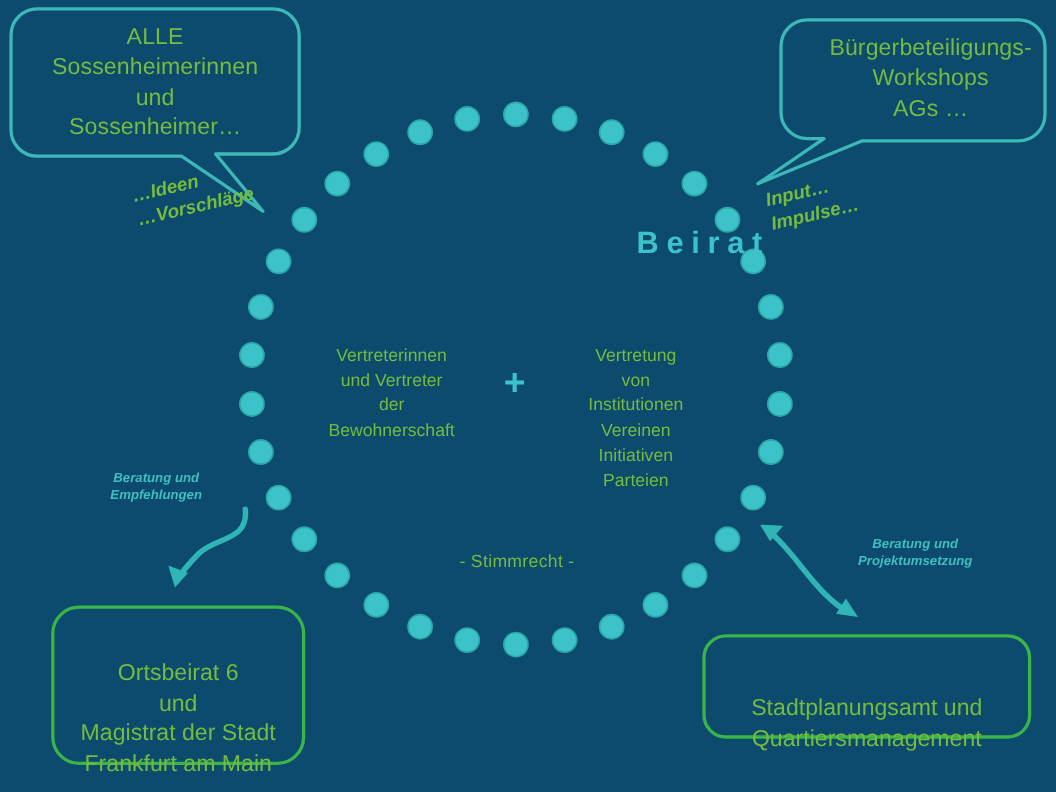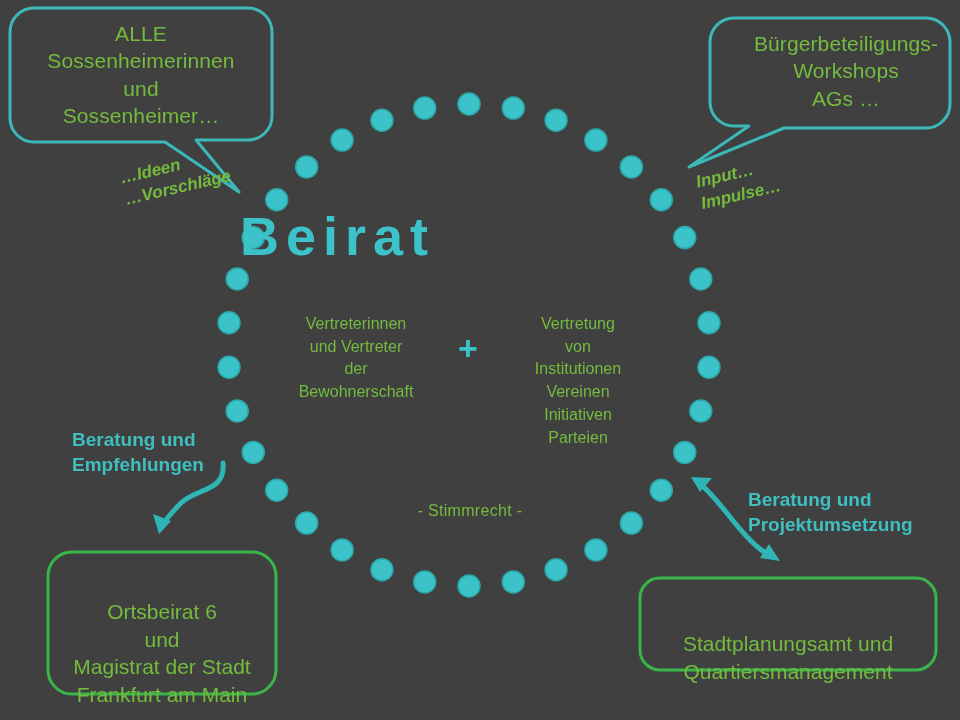--- a/index.html
+++ b/index.html
@@ -4,21 +4,21 @@
 <title>Beirat Diagram</title>
 <style>
   html,body{margin:0;padding:0;}
   body{
     background:#ffff00;
     font-family:"Liberation Sans","DejaVu Sans",sans-serif;
   }
   #stage{
     position:relative;
     width:960px;height:720px;
-    background:#404040;
+    background:#0c4a6e;
     overflow:hidden;
   }
   #svg-layer{
     position:absolute;left:0;top:0;width:960px;height:720px;
   }
   .txt{position:absolute;box-sizing:border-box;}
 
   
   .bubble-text{
     color:#74bb3e;
@@ -43,33 +43,35 @@
     font-size:17px;
     font-weight:bold;
     line-height:1.30;
     white-space:pre-line;
     font-style:italic;
   }
 
   
   .arrow-label{
     color:#3fbfbf;
-    font-size:19px;
+    font-size:12px;
     font-weight:bold;
     line-height:1.32;
-    white-space:pre-line;
+    text-align:center;
+    white-space:pre-line;
+    font-style:italic;
   }
 
   
   #title-beirat{
     color:#3cc3c9;
-    font-size:54px;
+    font-size:28px;
     font-weight:bold;
     letter-spacing:7px;
-    text-align:left;
+    text-align:right;
     width:100%;
   }
   .col-text{
     color:#74bb3e;
     font-size:16px;
     line-height:1.42;
     text-align:center;
     white-space:pre-line;
   }
   #plus-sign{

